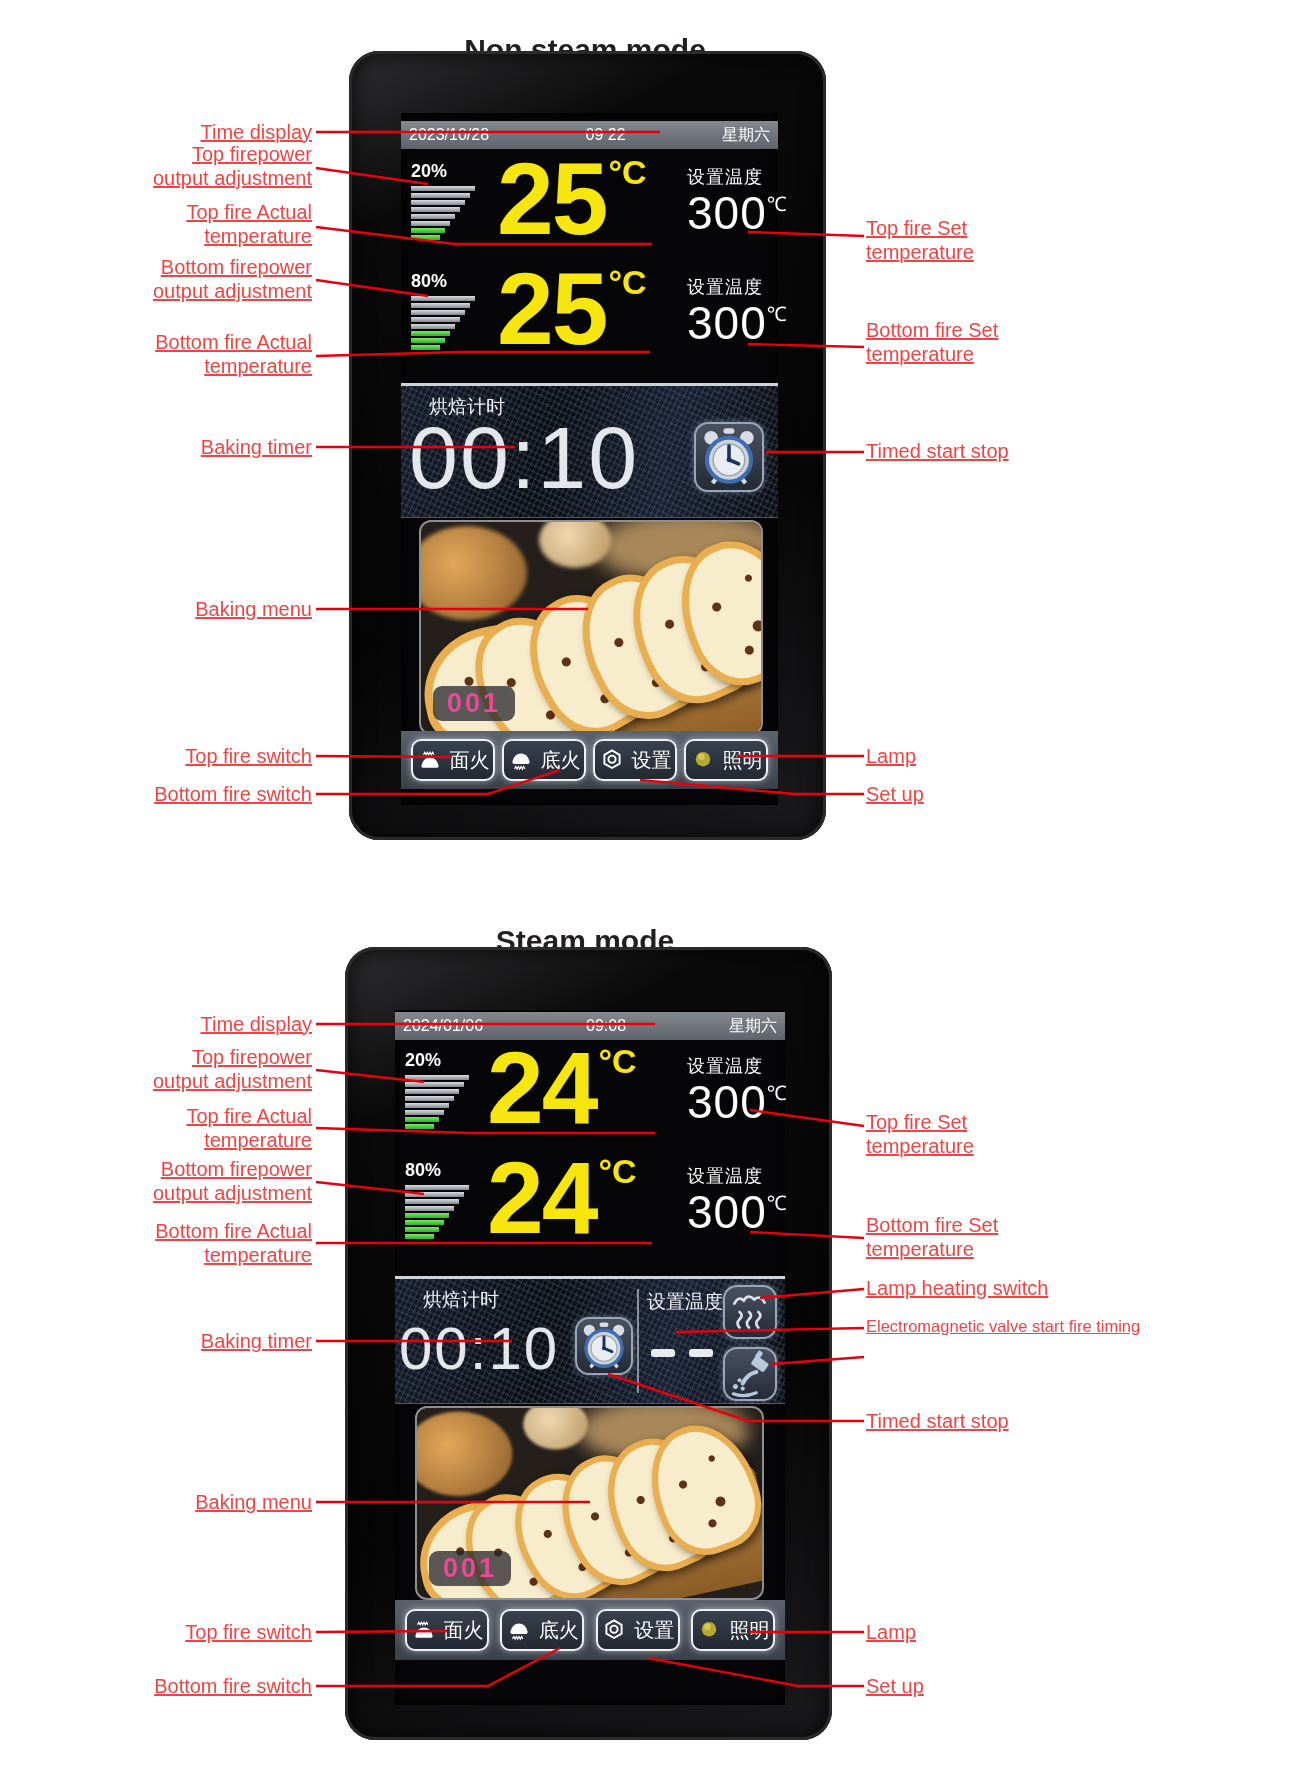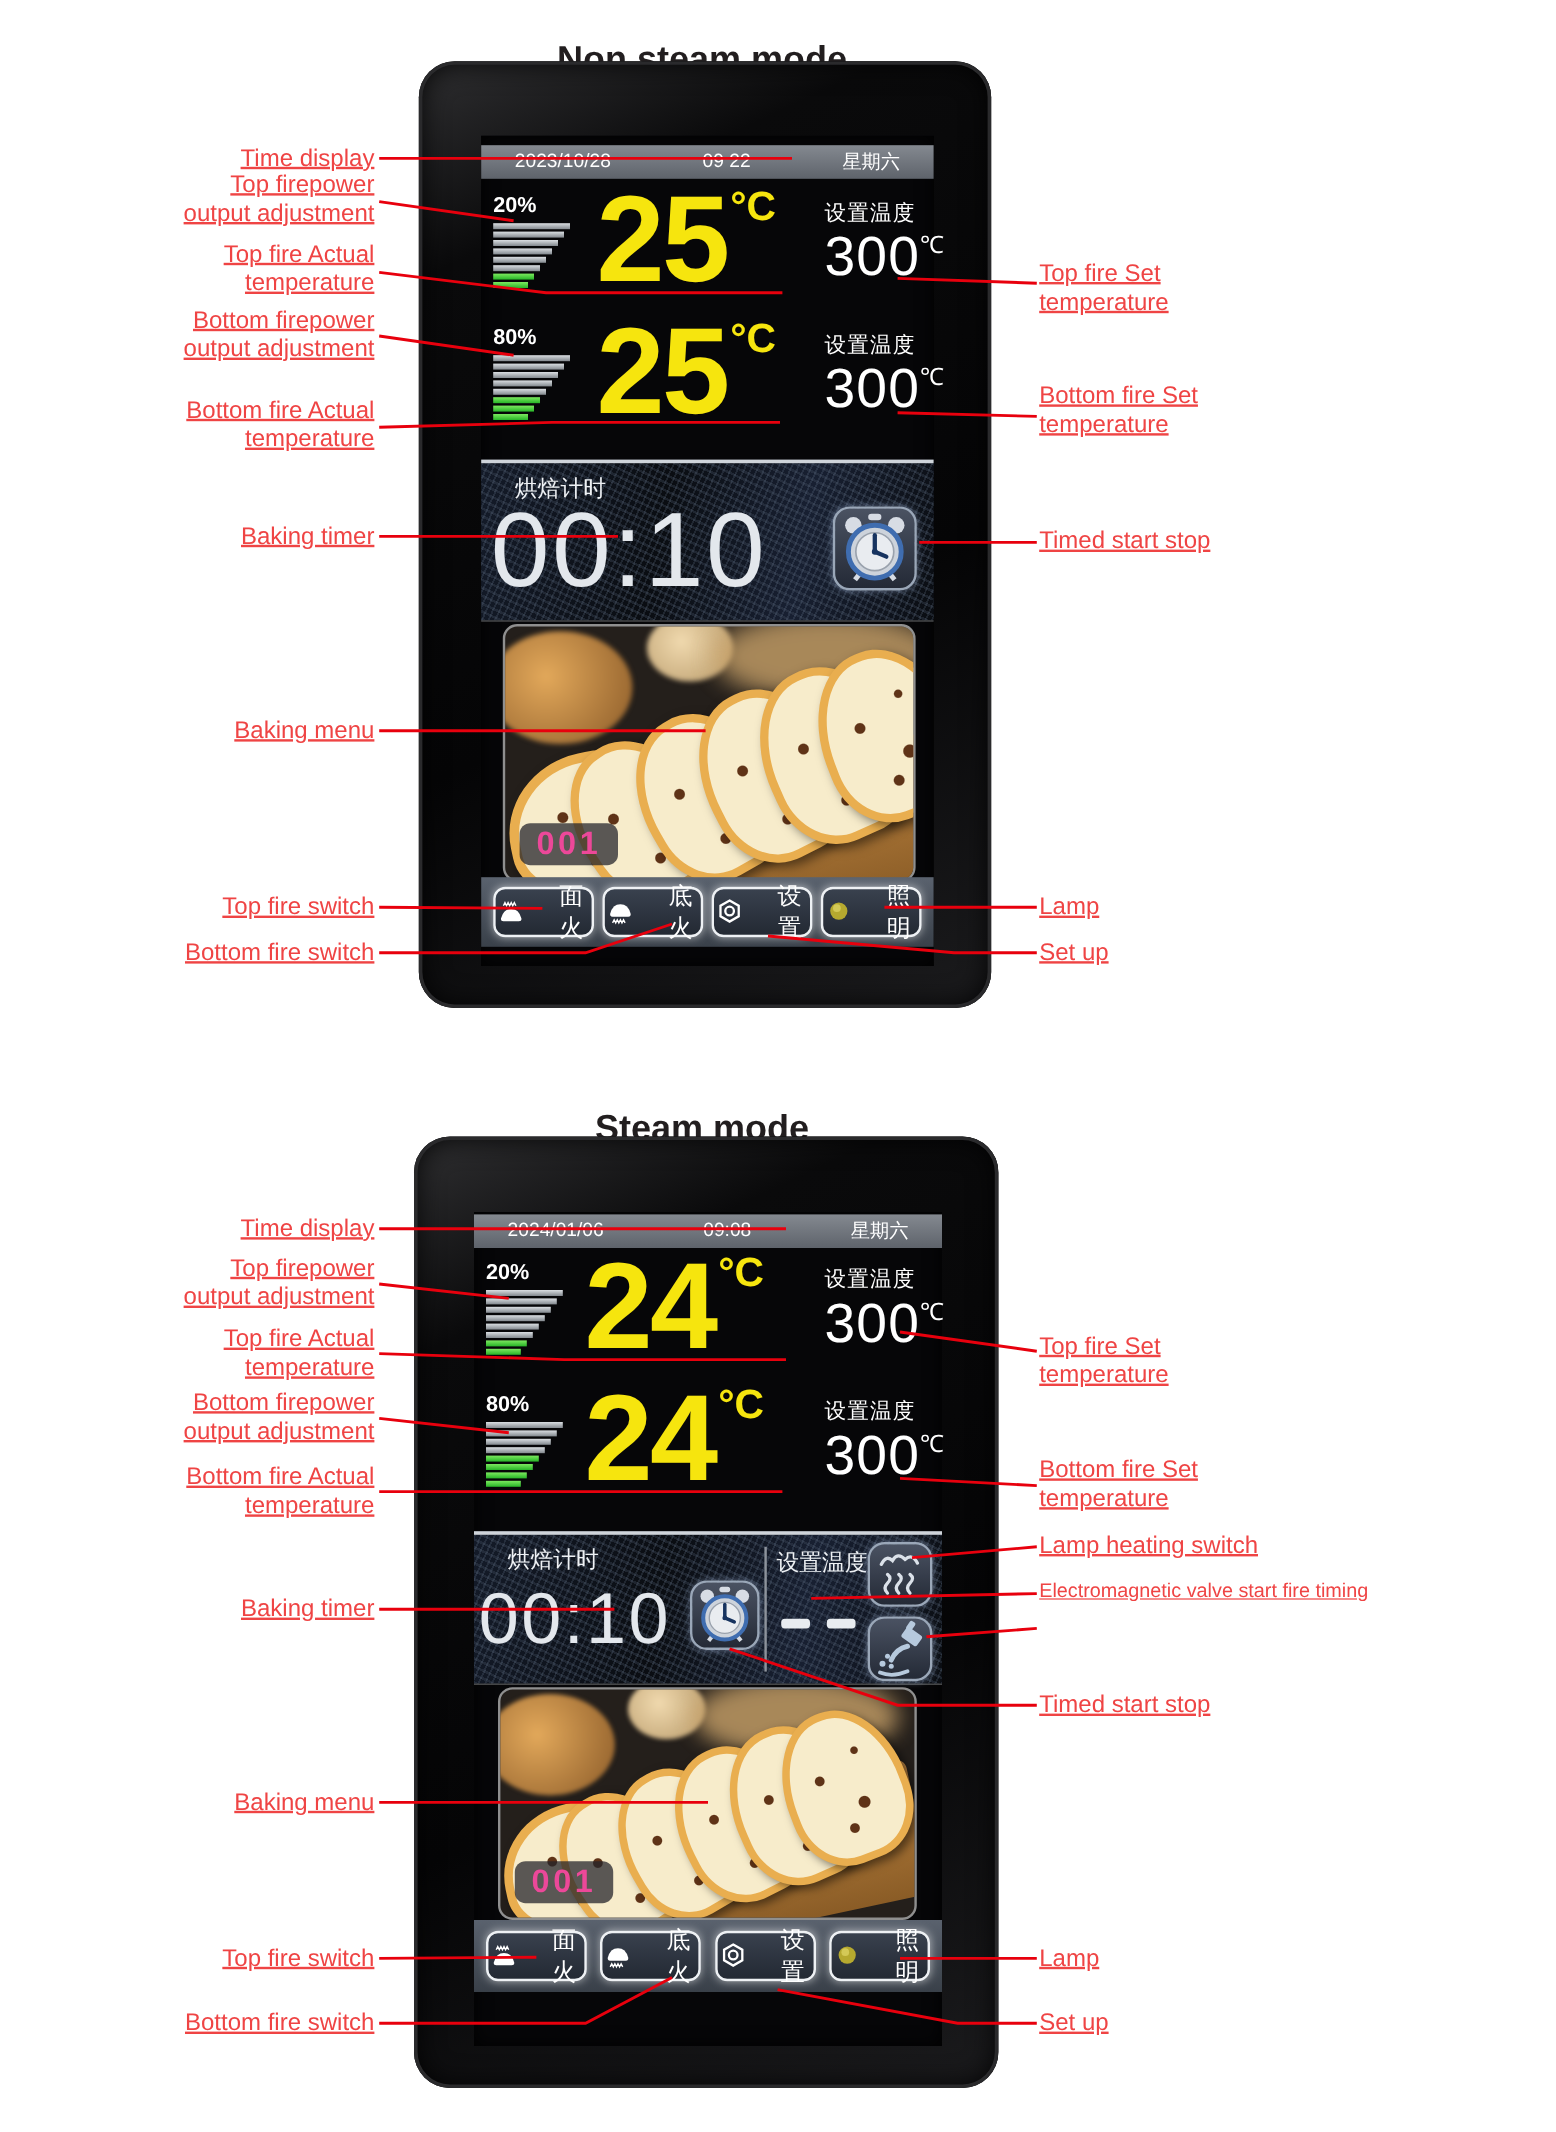--- a/index.html
+++ b/index.html
@@ -11,21 +11,21 @@
   .device{position:absolute;border-radius:30px;
           background:linear-gradient(155deg,#2f2f31 0%,#0a0a0b 18%,#050506 60%,#1b1b1d 100%);
           box-shadow:inset 0 0 0 3px #2a2a2c, inset 0 0 24px #000;}
   .p1.device{left:349px;top:51px;width:477px;height:789px;}
   .p2.device{left:345px;top:947px;width:487px;height:793px;}
   .screen{position:absolute;background:#060608;box-shadow:inset 0 0 14px #000;}
   .p1 .screen{left:52px;top:62px;width:377px;height:692px;}
   .p2 .screen{left:50px;top:63px;width:390px;height:695px;}
   
   .statusbar{position:absolute;left:0;right:0;height:28px;display:flex;
-             justify-content:space-between;align-items:center;padding:0 28px;box-sizing:border-box;
+             justify-content:space-between;align-items:center;padding:0 8px;box-sizing:border-box;
              color:#fff;font-size:16px;background:linear-gradient(#848990,#5e636b);}
   .p1 .statusbar{top:8px;} .p2 .statusbar{top:2px;}
   
   .power{position:absolute;width:72px;color:#fff;font-size:18px;font-weight:bold;}
   .p1 .power.top{left:10px;top:48px;} .p1 .power.bottom{left:10px;top:158px;}
   .p2 .power.top{left:10px;top:40px;} .p2 .power.bottom{left:10px;top:150px;}
   .bars{margin-top:4px;}
   .bars i{display:block;height:5px;margin-bottom:2px;background:linear-gradient(#dadee2,#82888e);}
   .bars i:nth-child(1){width:64px}.bars i:nth-child(2){width:59px}
   .bars i:nth-child(3){width:54px}.bars i:nth-child(4){width:49px}
@@ -99,21 +99,21 @@
   .menuno{position:absolute;left:12px;bottom:12px;background:rgba(35,35,42,.74);color:#ec4899;
           font-size:27px;font-weight:bold;letter-spacing:3px;padding:2px 14px;border-radius:9px;}
   
   .btnbar{position:absolute;left:0;right:0;display:flex;justify-content:space-between;
           align-items:center;padding:0 10px;box-sizing:border-box;
           background:linear-gradient(#5a626e,#394049);}
   .p1 .btnbar{top:618px;height:58px;} .p2 .btnbar{top:590px;height:60px;}
   .fnbtn{width:84px;height:42px;border-radius:10px;color:#fff;font-size:20px;cursor:pointer;
          background:linear-gradient(#39414e,#232933);border:2px solid #eef1f4;
          box-shadow:0 0 7px rgba(255,255,255,.5);display:flex;align-items:center;
-         justify-content:center;gap:20px;padding:0;font-family:inherit;}
+         justify-content:center;gap:7px;padding:0;font-family:inherit;}
   .fnbtn svg{width:26px;height:24px;flex:none;}
   
   .lab{position:absolute;color:#ef4444;font-size:20px;line-height:24px;white-space:nowrap;text-decoration:underline;}
   .lab.r{right:985px;text-align:right;}
   .lab.l{left:866px;text-align:left;}
   .lab .sm{font-size:16px;line-height:19px;display:block;}
   .lab1{font-size:16.5px;line-height:20px;}
   #overlay{position:absolute;left:0;top:0;width:1297px;height:1777px;pointer-events:none;}
   #overlay line,#overlay polyline{stroke:#e8000d;stroke-width:2.4px;fill:none;}
 </style>

